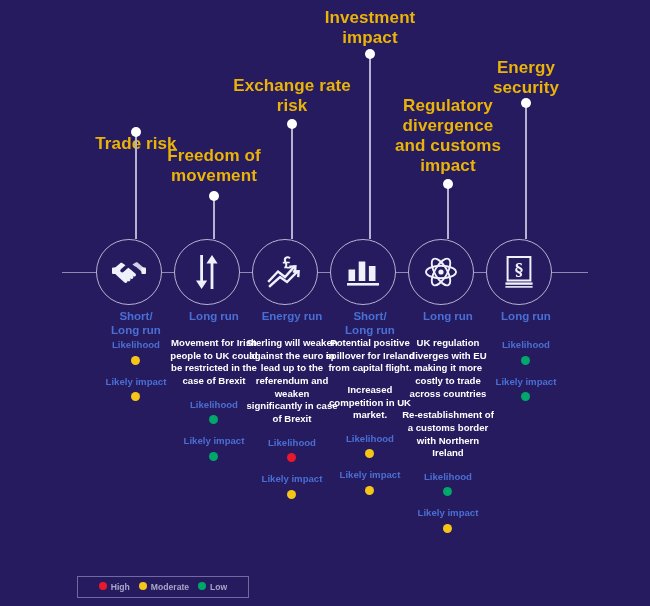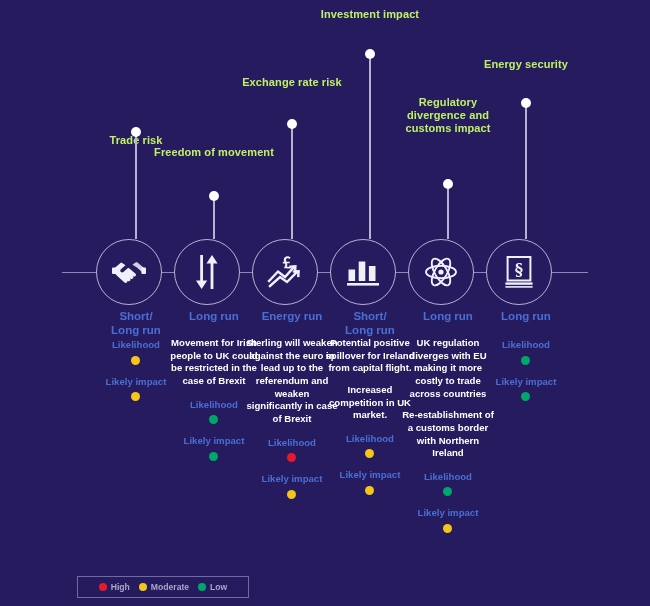--- a/index.html
+++ b/index.html
@@ -22,22 +22,22 @@
   
   .col{
     position:absolute;top:0;width:96px;
     display:flex;flex-direction:column;align-items:center;
     text-align:center;
   }
 
   
   .headline{
     position:absolute;width:120px;left:-12px;
-    color:#bef264;
-    font-size:11px;font-weight:bold;line-height:1.18;
+    color:#eab308;
+    font-size:17px;font-weight:bold;line-height:1.18;
     letter-spacing:.1px;
   }
 
   
   .pin{position:absolute;left:47px;width:2px;background:#b6b3d2;}
   .pin .knob{
     position:absolute;left:-4px;top:-5px;width:10px;height:10px;
     border-radius:50%;background:#ffffff;
   }
 
@@ -75,21 +75,21 @@
   .dot{width:9px;height:9px;border-radius:50%;margin-bottom:11px;}
 
   
   .legend{
     position:absolute;left:77px;top:576px;
     width:172px;height:22px;
     border:1px solid #6f6aa0;
     display:flex;align-items:center;justify-content:center;gap:9px;
     box-sizing:border-box;
   }
-  .legend-item{display:flex;align-items:center;gap:4px;}
+  .legend-item{display:flex;align-items:flex-start;gap:4px;}
   .legend-dot{width:8px;height:8px;border-radius:50%;}
   .legend-text{color:#a9a6c9;font-size:8.6px;font-weight:bold;}
 </style>
 </head>
 <body>
 
 <div id="stage">
   <div class="spine"></div>
   <div id="columns-host">
       <div class="col" style="left: 88px;">

